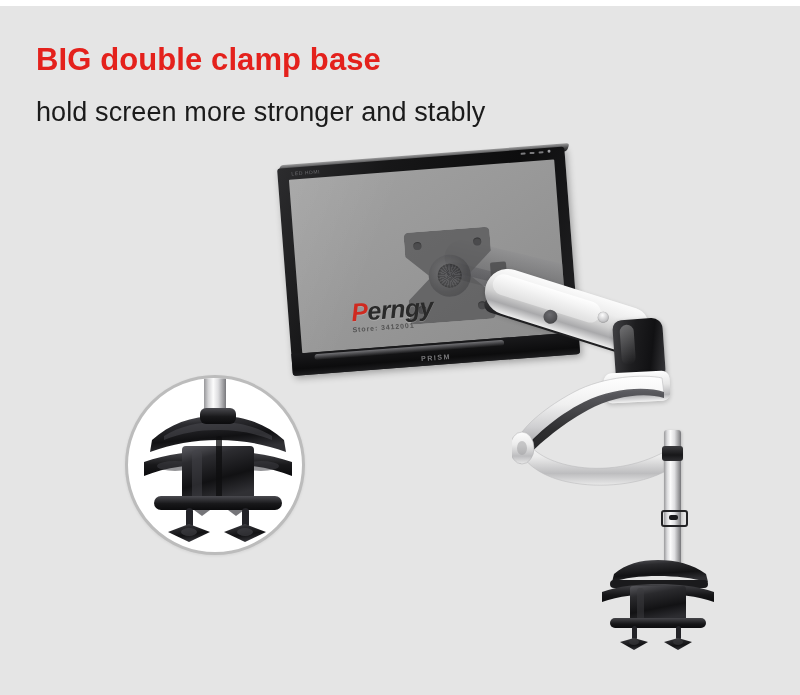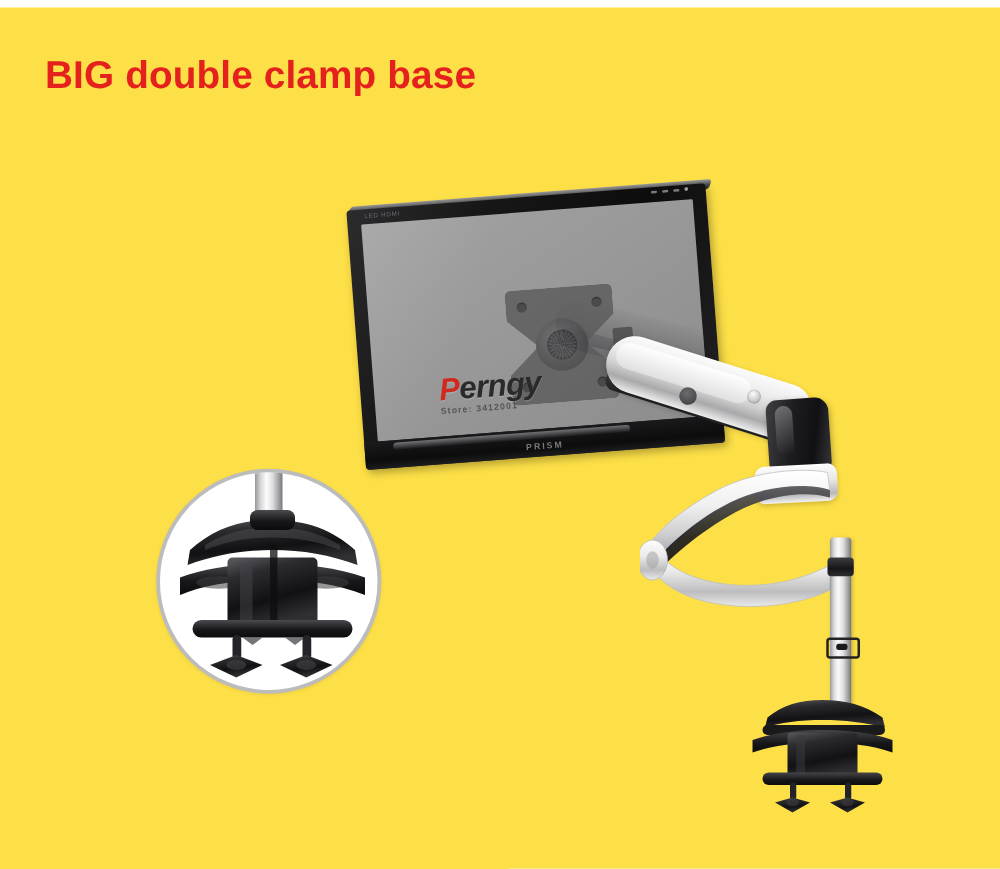--- a/index.html
+++ b/index.html
@@ -5,21 +5,21 @@
   html,body{margin:0;padding:0;}
   body{
     width:800px;height:695px;
     background:#ffffff;
     font-family:"Liberation Sans", sans-serif;
     overflow:hidden;
   }
   #stage{
     position:relative;
     width:800px;height:695px;
-    background:#fde047;
+    background:#e5e5e5;
     overflow:hidden;
   }
   
   #top-strip{
     position:absolute;left:0;top:0;width:800px;height:6px;
     background:#ffffff;
   }
   
   #headline{
     position:absolute;left:36px;top:44px;
@@ -278,20 +278,21 @@
 </style>
 </head>
 <body>
 
 <div id="stage">
 
   <div id="top-strip"></div>
 
   <div id="headline">BIG double clamp base</div>
 
+  <div id="subhead">hold screen more stronger and stably</div>
 
   <div id="photo">
 
     <div id="monitor">
       <div class="mon-shell-edge"></div>
       <div class="mon-shell"></div>
 
       <div class="mon-badge">LED  HDMI</div>
 
       <div class="mon-osd">

